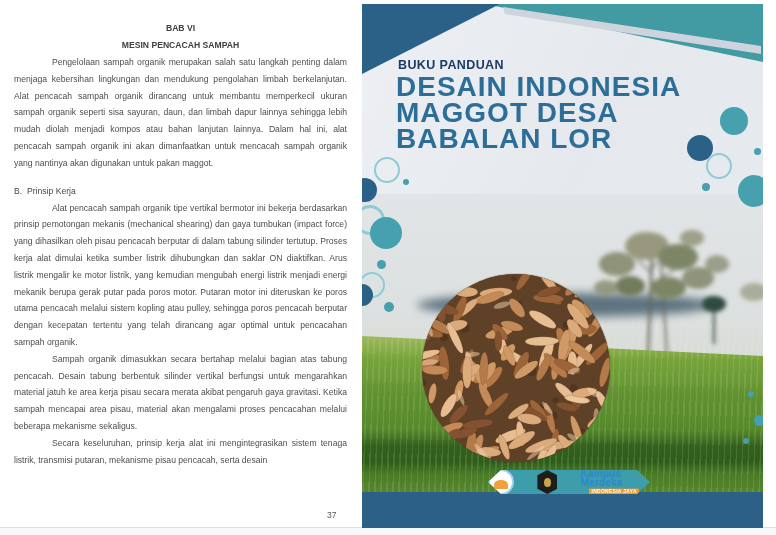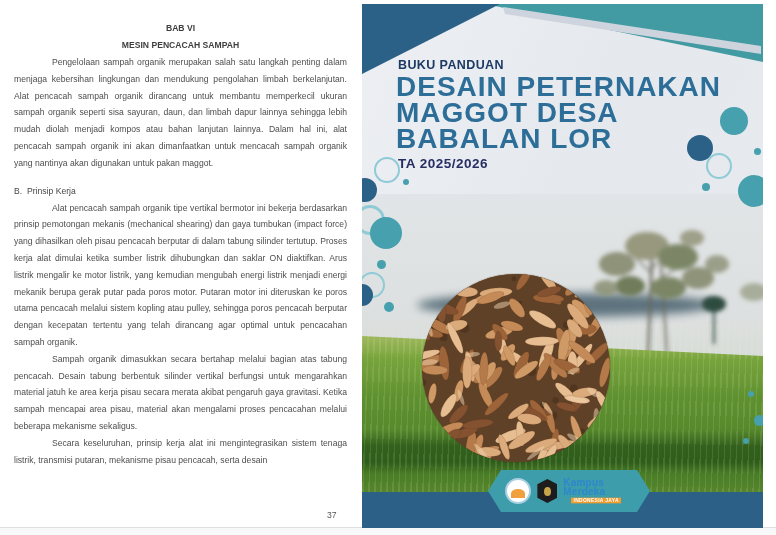--- a/index.html
+++ b/index.html
@@ -49,23 +49,23 @@
            clip-path:polygon(0 142px,401px 162px,401px 298px,0 298px);
            background:linear-gradient(#a3ba60 140px,#78a43c 165px,#5e9030 205px,#578a2c 235px,
                       #33611d 252px,#2e5c1a 268px,#4a7d27 280px,#55862d 298px); }
   .grass-noise { position:absolute; left:0; top:130px; width:401px; height:168px;
            background:repeating-linear-gradient(92deg, rgba(235,244,205,.12) 0 1.5px, rgba(0,0,0,0) 1.5px 6px); }
 
   .maggot-circle { position:absolute; left:60px; top:270px; width:188px; height:188px; border-radius:50%;
            overflow:hidden; z-index:2; background:#6b4a30; box-shadow:0 0 0 1px rgba(60,40,20,.15); }
 
   
-  .banner { position:absolute; left:126px; top:466px; width:162px; height:42px; background:var(--banner,#3d9dab);
+  .banner { position:absolute; left:126px; top:466px; width:162px; height:24px; background:var(--banner,#3d9dab);
             clip-path:polygon(0 50%,13px 0,149px 0,162px 50%,149px 100%,13px 100%);
-            display:flex; align-items:center; justify-content:center; gap:6px; z-index:6; }
+            display:flex; align-items:center; justify-content:space-between; gap:6px; z-index:6; }
   .kkn-logo { width:26px; height:26px; border-radius:50%; background:#fff; border:2px solid #a9cfe2;
             display:flex; align-items:flex-end; justify-content:center; overflow:hidden; }
   .kkn-core { width:14px; height:9px; background:#f0a03c; border-radius:50% 50% 0 0; margin-bottom:4px; }
   .undip-logo { width:20px; height:24px; background:#1d1d1d;
             clip-path:polygon(50% 0,100% 22%,100% 78%,50% 100%,0 78%,0 22%);
             display:flex; align-items:center; justify-content:center; }
   .undip-core { width:7px; height:9px; background:#caa64a; border-radius:50%; }
   .km-text { display:flex; flex-direction:column; align-items:flex-start; line-height:9px; }
   .km-word { font-size:10px; font-weight:bold; letter-spacing:.2px; color:#2d87cc; }
   .km-ribbon { margin:1.5px 0 0 8px; background:var(--orange,#f09d2e); color:#fff; font-weight:bold;
@@ -101,26 +101,25 @@
     <div class="page-num">37</div>
   </section>
 
   <section class="cover">
     <div class="teal-band"></div>
     <div class="band-stripe"></div>
     <div class="navy-corner"></div>
 
     <div class="kicker">BUKU PANDUAN</div>
     <div class="cover-title">
-      <div>DESAIN PETERNAKAN</div>
+      <div>DESAIN INDONESIA</div>
       <div>MAGGOT DESA</div>
       <div>BABALAN LOR</div>
     </div>
     <div class="cover-sub">
-      <div>TA 2025/2026</div>
     </div>
 
     <div class="photo">
       <div class="hills"></div>
       <svg class="trees-svg" width="401" height="298" viewBox="0 0 401 298">
         <defs>
             <filter id="b" x="-30%" y="-30%" width="160%" height="160%">
               <feGaussianBlur stdDeviation="2.2"></feGaussianBlur>
             </filter>
           </defs>

